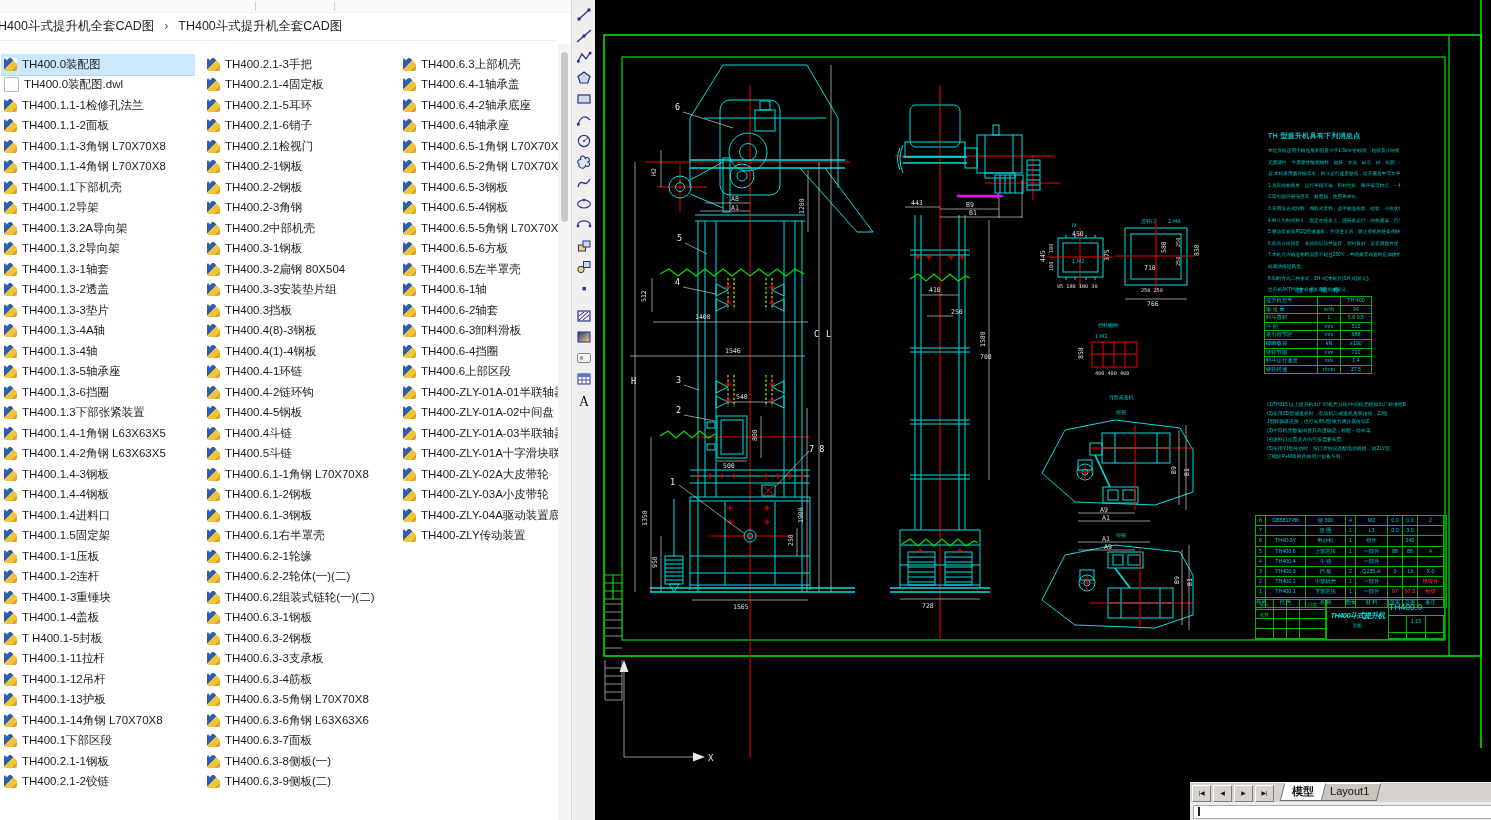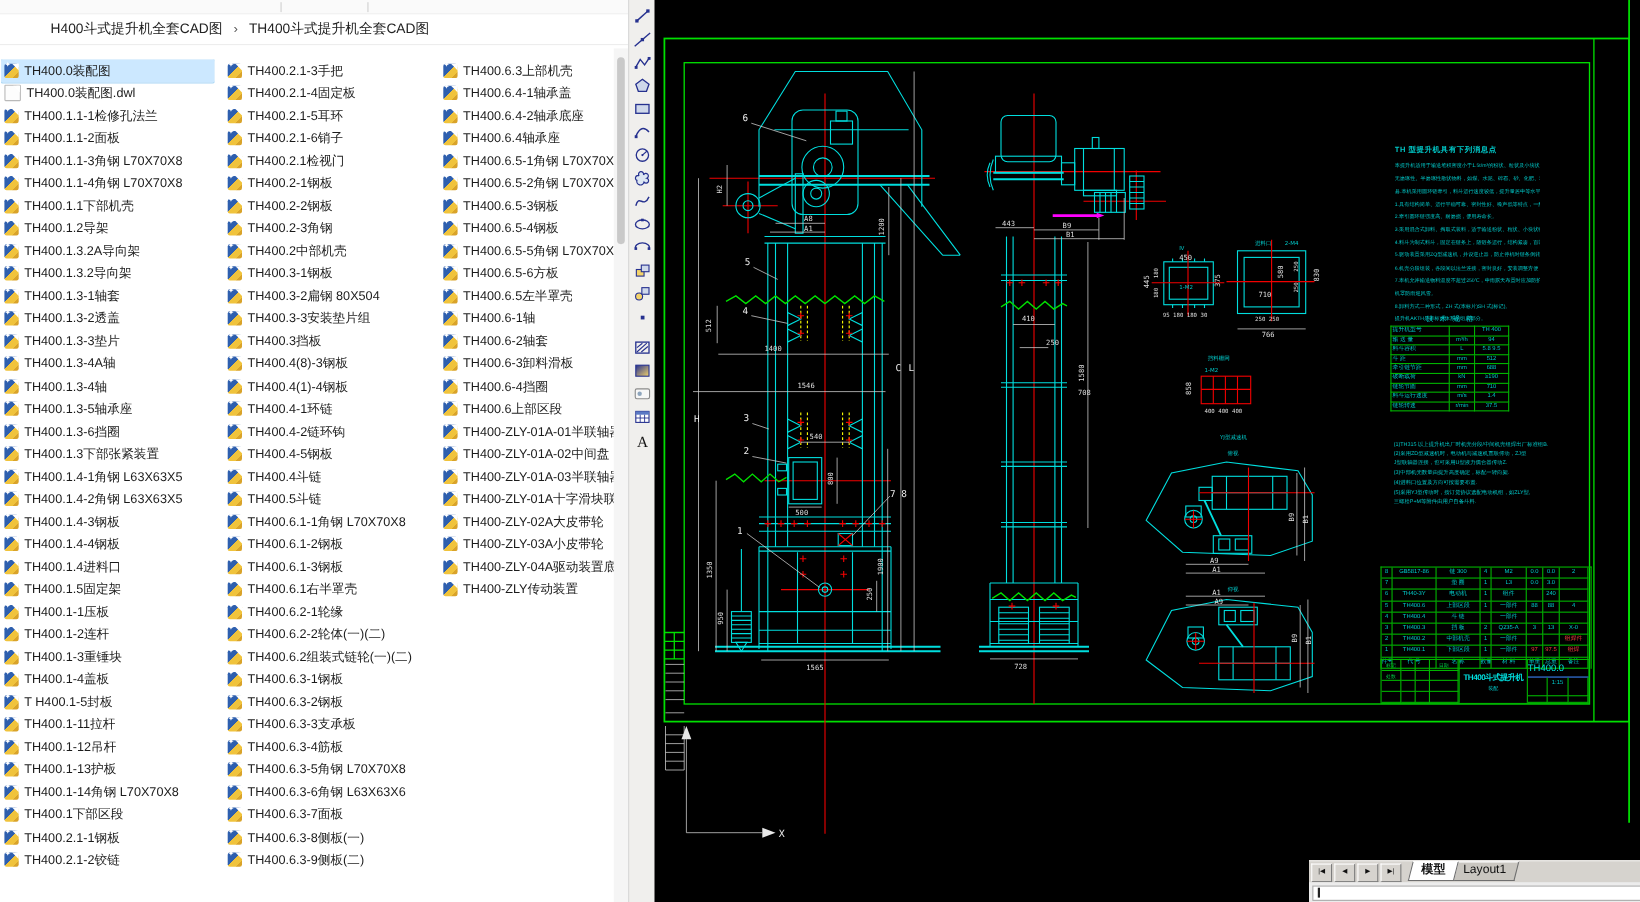--- a/index.html
+++ b/index.html
@@ -2,21 +2,21 @@
 <html><head>
 <meta charset="utf-8">
 <style>
   html,body{margin:0;padding:0;background:#777;}
   #screen{position:relative;width:1491px;height:820px;overflow:hidden;background:#fff;font-family:"Liberation Sans",sans-serif;}
   
   #explorer{position:absolute;left:0;top:0;width:572px;height:820px;background:#fff;overflow:hidden;}
   #exp-topstrip{position:absolute;left:0;top:0;width:572px;height:12px;background:#fafafa;border-bottom:1px solid #f0f0f0;}
   #exp-topstrip .sep{position:absolute;top:2px;width:1px;height:9px;background:#cfcfcf;}
   #exp-topstrip .s1{left:255px}#exp-topstrip .s2{left:334px}
-  #breadcrumb{position:absolute;left:0;top:13px;width:556px;height:27px;line-height:27px;font-size:12.5px;color:#222;white-space:nowrap;border-bottom:1px solid #ededed;padding-left:48px;}
+  #breadcrumb{position:absolute;left:0;top:13px;width:556px;height:27px;line-height:27px;font-size:12.5px;color:#222;white-space:nowrap;border-bottom:1px solid #ededed;}
   #breadcrumb .crumb{margin-left:-4px;padding:0 2px;cursor:default}
   #breadcrumb .crumb2{margin-left:0}
   #breadcrumb .chev{color:#555;margin:0 8px;font-size:12px}
   .fcol{position:absolute;top:54px;height:760px;overflow:hidden;}
   #fcol1{left:1px;width:194px}
   #fcol2{left:204px;width:194px}
   #fcol3{left:400px;width:158px}
   .fitem{display:flex;align-items:center;height:20.5px;padding:0 3px;font-size:11.5px;color:#1b1b1b;white-space:nowrap;overflow:hidden;border-radius:2px}
   .fitem.sel{background:#cce8ff;outline:1px solid #a9d6f5}
   .fico{flex:0 0 13px;width:13px;height:13px;margin-right:5px;border-radius:2px;position:relative;background:linear-gradient(135deg,#2e5fae 0 46%,#f0c33c 46% 78%,#d9a32a 78% 100%);}
@@ -59,21 +59,21 @@
   #ordnotes .ol{font-size:4.9px;line-height:8.7px;white-space:nowrap;overflow:hidden}
   #bomwrap{position:absolute;left:660px;top:515px;width:190px;}
   .bomrow{display:grid;grid-template-columns:10px 40px 40px 10px 32px 15px 15px 26px;}
   .bomrow span{border-right:1px solid #00b400;border-bottom:1px solid #00b400;font-size:5.3px;line-height:9.1px;height:9.2px;color:#00cdcd;text-align:center;white-space:nowrap;overflow:hidden;}
   #bomwrap{border:1px solid #00b400;border-bottom:none;}
   .bomrow span.red{color:#ff4040;}
   #tstrip{position:absolute;left:660px;top:599px;width:190px;height:41px;display:flex;border:1px solid #00b400;box-sizing:border-box;}
   #stamp{width:70px;display:grid;grid-template-columns:18px 13px 13px 26px;grid-auto-rows:9.7px;border-right:1px solid #00b400;}
   #stamp i{border-right:1px solid #00b400;border-bottom:1px solid #00b400;font-style:normal;font-size:4.4px;color:#00cc44;text-align:center;line-height:9.7px;overflow:hidden}
   #tcenter{width:62px;border-right:1px solid #00b400;display:flex;flex-direction:column;justify-content:center;align-items:center;}
-  #tcenter .big{color:#00e0e0;font-size:7.4px;font-weight:bold;letter-spacing:-0.5px;white-space:nowrap;}
+  #tcenter .big{color:#00e0e0;font-size:7.4px;font-weight:bold;letter-spacing:-0.5px;white-space:nowrap;font-style:italic;}
   #tcenter .cap{color:#00c8c8;font-size:4.6px;margin-top:2px}
   #tright{width:56px;display:flex;flex-direction:column;}
   #tright .num{height:15px;color:#00e0e0;font-size:8.6px;text-align:left;line-height:15px;border-bottom:1px solid #3b82f6;white-space:nowrap}
   #tright .mini{flex:1;display:grid;grid-template-columns:1fr 1fr 1fr;}
   #tright .mini i{border-right:1px solid #00b400;border-bottom:1px solid #00b400;font-style:normal;font-size:5.4px;color:#00cdcd;text-align:center;line-height:11px;}
   
   #tabsbar{position:absolute;left:595px;top:782px;width:664px;height:20px;background:#d6d3ce;border-top:1px solid #f4f3f1;display:flex;align-items:center;}
   .navbtn{width:17px;height:15px;margin-left:2px;background:#d6d3ce;border:1px solid;border-color:#fff #7d7d7d #7d7d7d #fff;font-size:6px;line-height:14px;text-align:center;color:#111;cursor:pointer;white-space:nowrap;overflow:hidden}
   #tabs{display:flex;margin-left:8px;height:100%;align-items:flex-start;}
   .tab{transform:skewX(-14deg);border:1px solid #6f6f6f;border-top:1px solid #fff;background:#c9c6c0;padding:0 9px;height:16px;margin-right:-4px;cursor:pointer;}

